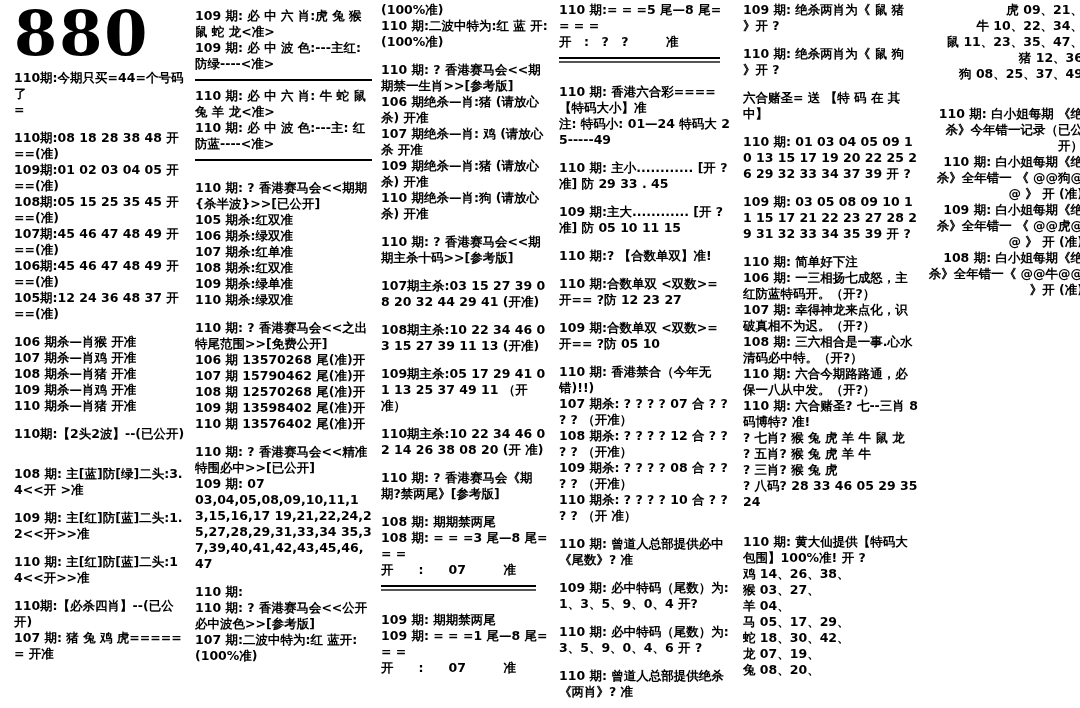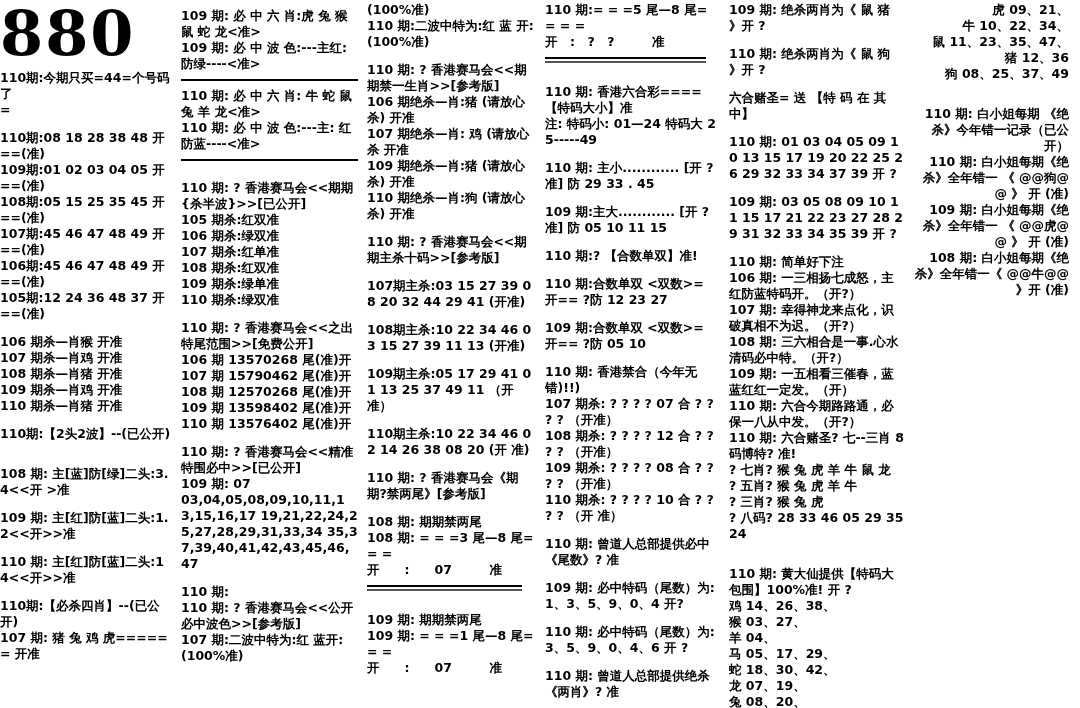--- a/index.html
+++ b/index.html
@@ -12,21 +12,21 @@
     height: 708px;
     overflow: hidden;
     font-family: "DejaVu Sans", sans-serif;
     color: #000000;
   }
   .page {
     display: flex;
     width: 1080px;
     height: 708px;
     box-sizing: border-box;
-    padding: 2px 0 0 0;
+    padding: 2px 0 0 14px;
   }
   .col {
     box-sizing: border-box;
     padding-right: 9px;
     flex: 0 0 auto;
     overflow: hidden;
   }
   .col-1 { width: 181px; }
   .col-2 { width: 186px; margin-top: 6px; }
   .col-3 { width: 178px; }
@@ -198,21 +198,20 @@
       <div class="line">六合赌圣= 送 【特 码 在 其 中】</div>
       <div class="gap"></div>
       <div class="line">110 期: 01 03 04 05 09 10 13 15 17 19 20 22 25 26 29 32 33 34 37 39 开 ?</div>
       <div class="gap"></div>
       <div class="line">109 期: 03 05 08 09 10 11 15 17 21 22 23 27 28 29 31 32 33 34 35 39 开 ?</div>
       <div class="gap"></div>
       <div class="line">110 期: 简单好下注</div>
       <div class="line">106 期: 一三相扬七成怒，主红防蓝特码开。（开?）</div>
       <div class="line">107 期: 幸得神龙来点化，识破真相不为迟。（开?）</div>
       <div class="line">108 期: 三六相合是一事.心水清码必中特。（开?）</div>
-      <div class="line">109 期: 一五相看三催春，蓝蓝红红一定发。（开）</div>
       <div class="line">110 期: 六合今期路路通，必保一八从中发。（开?）</div>
       <div class="line">110 期: 六合赌圣? 七--三肖 8 码博特? 准!</div>
       <div class="line">? 七肖? 猴 兔 虎 羊 牛 鼠 龙</div>
       <div class="line">? 五肖? 猴 兔 虎 羊 牛</div>
       <div class="line">? 三肖? 猴 兔 虎</div>
       <div class="line">? 八码? 28 33 46 05 29 35 24</div>
       <div class="gap"></div>
       <div class="gap"></div>
       <div class="line">110 期: 黄大仙提供【特码大包围】100%准! 开 ?</div>
       <div class="line">鸡 14、26、38、</div>

